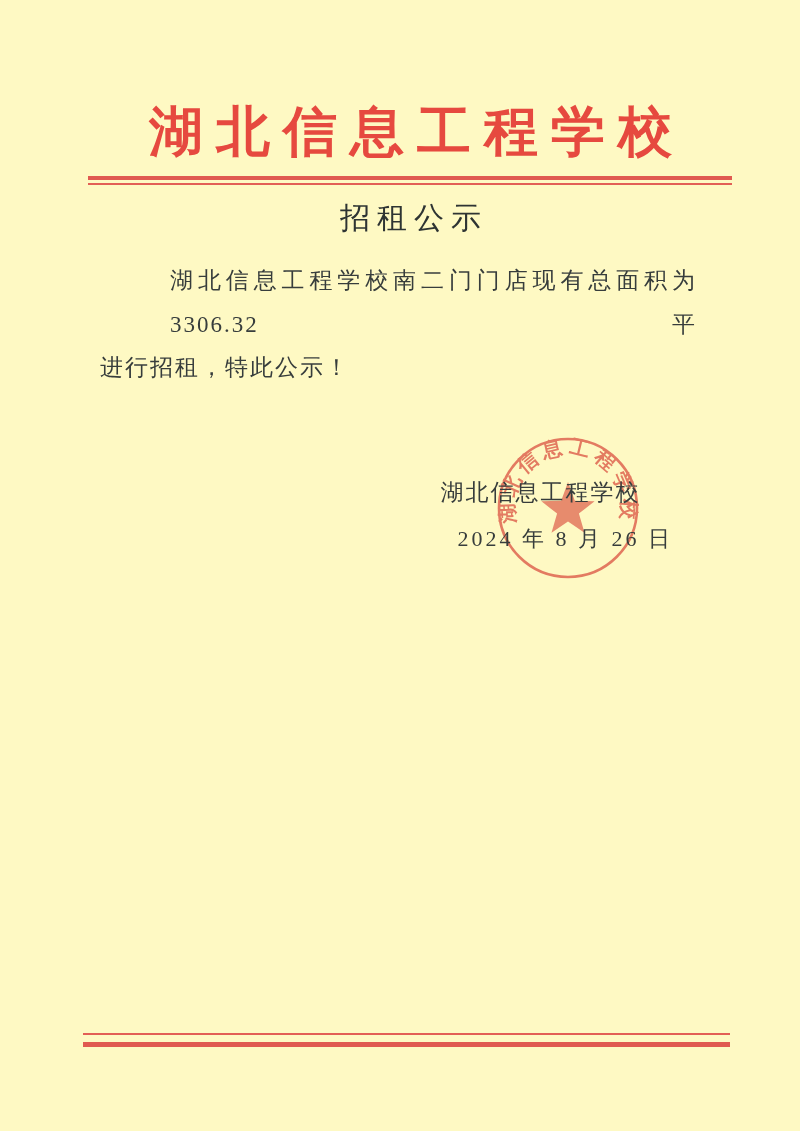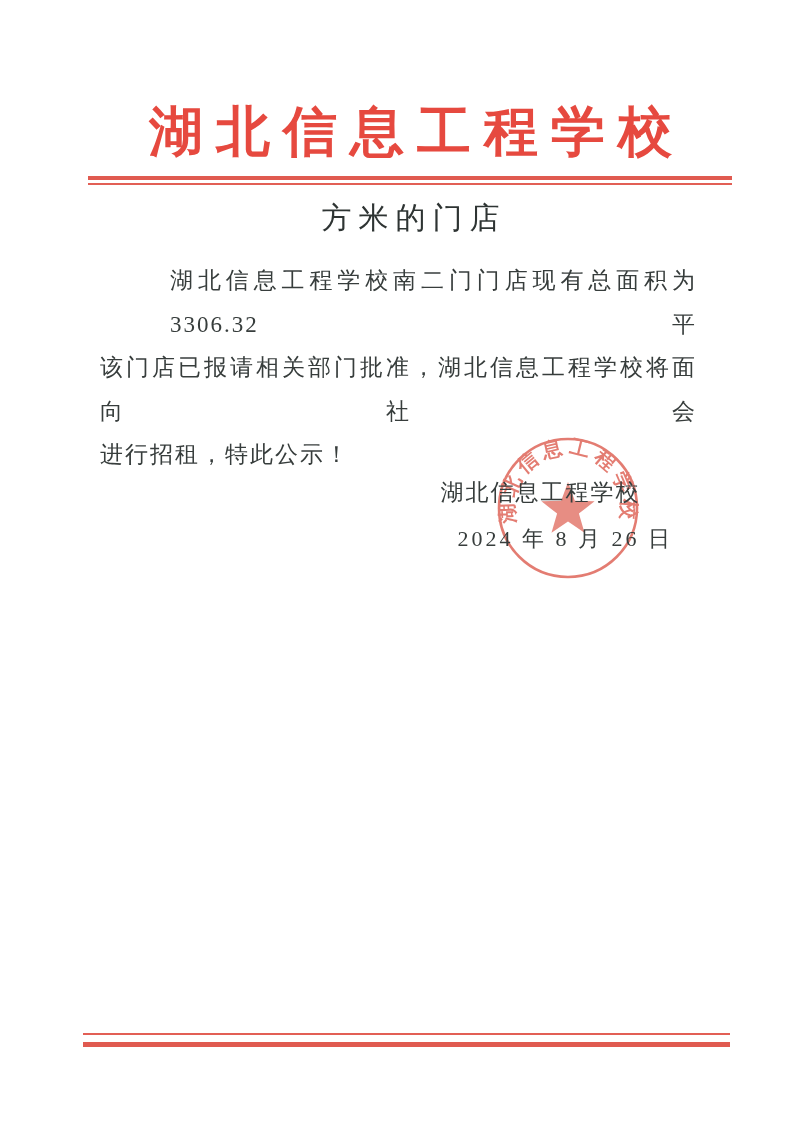--- a/index.html
+++ b/index.html
@@ -1,20 +1,20 @@
 <!DOCTYPE html>
 <html><head>
 <meta charset="utf-8">
 <style>
   html,body { margin:0; padding:0; background:#e9e9e9; }
   .page {
     position:relative;
     width:800px; height:1131px;
     margin:0 auto;
-    background:#ffffff;
+    background:#fef9c3;
     overflow:hidden;
     font-family:"Liberation Serif","DejaVu Serif",serif;
   }
   
   .letterhead {
     position:absolute; top:96px; left:88px; width:645px;
     text-align:center;
     font-size:54px; font-weight:bold;
     color:#e6493f;
     letter-spacing:13px; text-indent:13px;
@@ -71,25 +71,24 @@
 
 <div class="page">
 
   <div class="letterhead">湖北信息工程学校</div>
 
   <div class="rule-top">
     <div class="thick"></div>
     <div class="thin"></div>
   </div>
 
-  <div class="notice-title">方米的门店</div>
+  <div class="notice-title">招租公示</div>
 
   <div class="body-text">
     <div class="line first">湖北信息工程学校南二门门店现有总面积为 3306.32 平</div>
-    <div class="line">该门店已报请相关部门批准，湖北信息工程学校将面向社会</div>
     <div class="line last">进行招租，特此公示！</div>
   </div>
 
   <div class="signature">湖北信息工程学校</div>
 
   <div class="date">2024 年 8 月 26 日</div>
 
   <svg class="seal" viewBox="0 0 160 160">
     <circle cx="80" cy="80" r="69" fill="none" stroke="#d94b3c" stroke-width="2.6"></circle>
     <defs>

